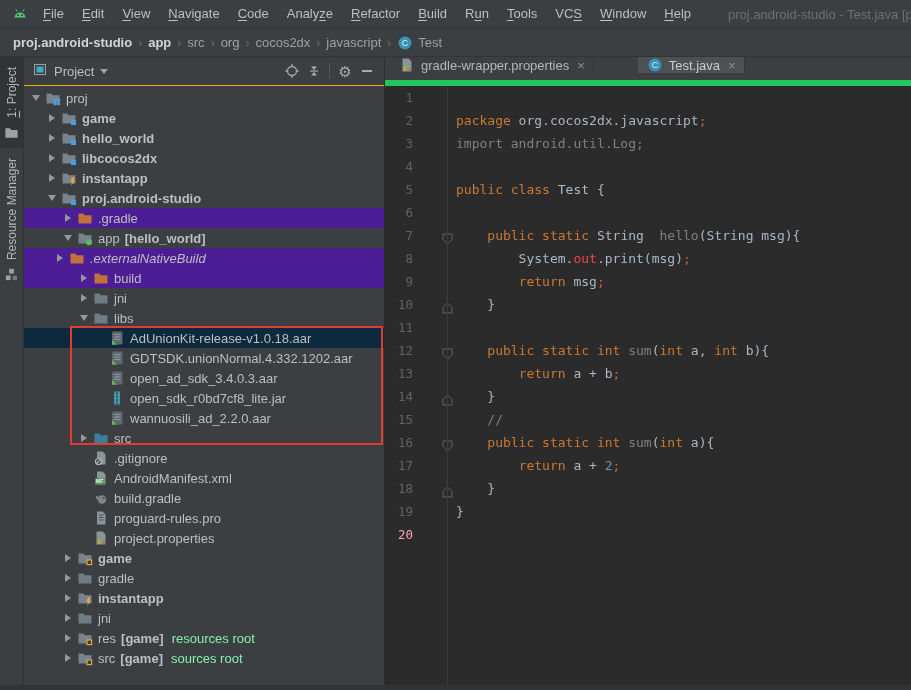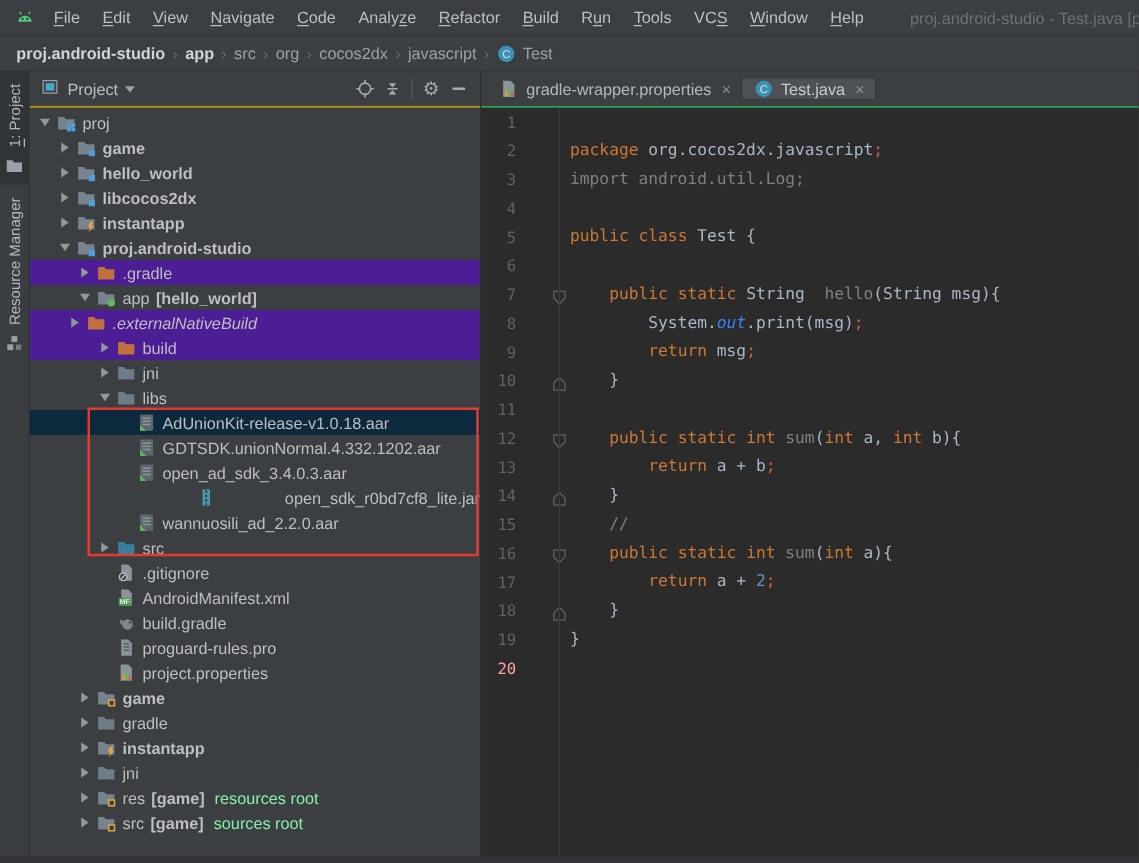--- a/index.html
+++ b/index.html
@@ -55,37 +55,37 @@
   .trow .icon { width:17px; height:16px; flex:none; display:flex; align-items:center; justify-content:center; }
   .trow .tlabel { margin-left:5px; }
   .trow .tlabel.b { font-weight:bold; }
   .trow .tbracket { font-weight:bold; margin-left:5px; }
   .trow .tsuffix { color:#86efac; margin-left:8px;text-align:right; }
   .red-box { position:absolute; left:46px; top:240px; width:313px; height:119px;
     border:2px solid #e33b30; pointer-events:none; }
 
   
   .editor { flex:1; display:flex; flex-direction:column; background:#2b2b2b; min-width:0;}
-  .tabbar { height:29px; flex:none; background:#3c3f41; display:flex; align-items:center; border-bottom:1px solid #22c55e; padding-left:5px;}
+  .tabbar { height:29px; flex:none; background:#3c3f41; display:flex; align-items:flex-start; border-bottom:6px solid #22c55e; padding-left:5px;gap:44px;}
   .etab { display:flex; align-items:center; gap:6px; padding:0 8px 0 9px; font-size:13px; color:#b4b8ba; border-right:1px solid #343739; cursor:default;}
   .etab.active { background:#4d5154; color:#c9cccd; }
   .etab .close { color:#8b9194; font-size:13px; margin-left:2px; }
   .code-area { position:relative; flex:1; overflow:hidden; font-family:"DejaVu Sans Mono", monospace; font-size:13px; }
   .gutter-line { position:absolute; left:62px; top:0; bottom:0; width:1px; background:#393b3d; }
   .cline { display:flex; height:23px; line-height:23px; }
   .ln { width:28px; flex:none; text-align:right; color:#606366; font-size:12.5px; }
   .foldcol { width:34px; flex:none; position:relative; }
   .foldcol .fold { position:absolute; right:-6px; top:5px; }
   .ctext { padding-left:9px; white-space:pre; }
   .ln.cur { color:#fca5a5; }
   .tk-kw { color:#cc7832; }
   .tk-pl { color:#a9b7c6; }
   .tk-gr { color:#808080; }
   .tk-num { color:#6897bb; }
-  .tk-fd { color:#3b82f6; font-style:italic; }
+  .tk-fd { color:#ef4444; }
   .tk-semi { color:#cc6145; }
 
   .bottom-strip { position:absolute; left:0; right:0; bottom:0; height:5px; background:#313437; }
 </style>
 </head>
 <body>
 
 <div class="window">
 
   <div class="menubar">
@@ -386,21 +386,21 @@
               <svg viewBox="0 0 16 16" width="16" height="16">
                 <rect x="3" y="1.5" width="10.5" height="13" rx="1" fill="#5c666c"></rect>
                 <line x1="5" y1="4.5" x2="11.5" y2="4.5" stroke="#8a949a" stroke-width="1.2"></line>
                 <line x1="5" y1="7" x2="11.5" y2="7" stroke="#8a949a" stroke-width="1.2"></line>
                 <line x1="5" y1="9.5" x2="11.5" y2="9.5" stroke="#8a949a" stroke-width="1.2"></line>
                 <path d="M3 9.8l5 5H3z" fill="#61b25b"></path>
               </svg>
             </span>
             <span class="tlabel">open_ad_sdk_3.4.0.3.aar</span>
           </div>
-          <div class="trow" style="padding-left: 68px; justify-content: space-between;">
+          <div class="trow" style="padding-left: 68px;">
             <span class="arrow"></span>
             <span class="icon" style="display: inline-flex; align-items: center;">
               <svg viewBox="0 0 16 16" width="16" height="16">
                 <rect x="5" y="1.5" width="6" height="13" fill="#4796ad"></rect>
                 <line x1="8" y1="2.2" x2="8" y2="14" stroke="#2b2b2b" stroke-width="1.3" stroke-dasharray="2 1.5"></line>
               </svg>
             </span>
             <span class="tlabel">open_sdk_r0bd7cf8_lite.jar</span>
           </div>
           <div class="trow" style="padding-left: 68px;">

